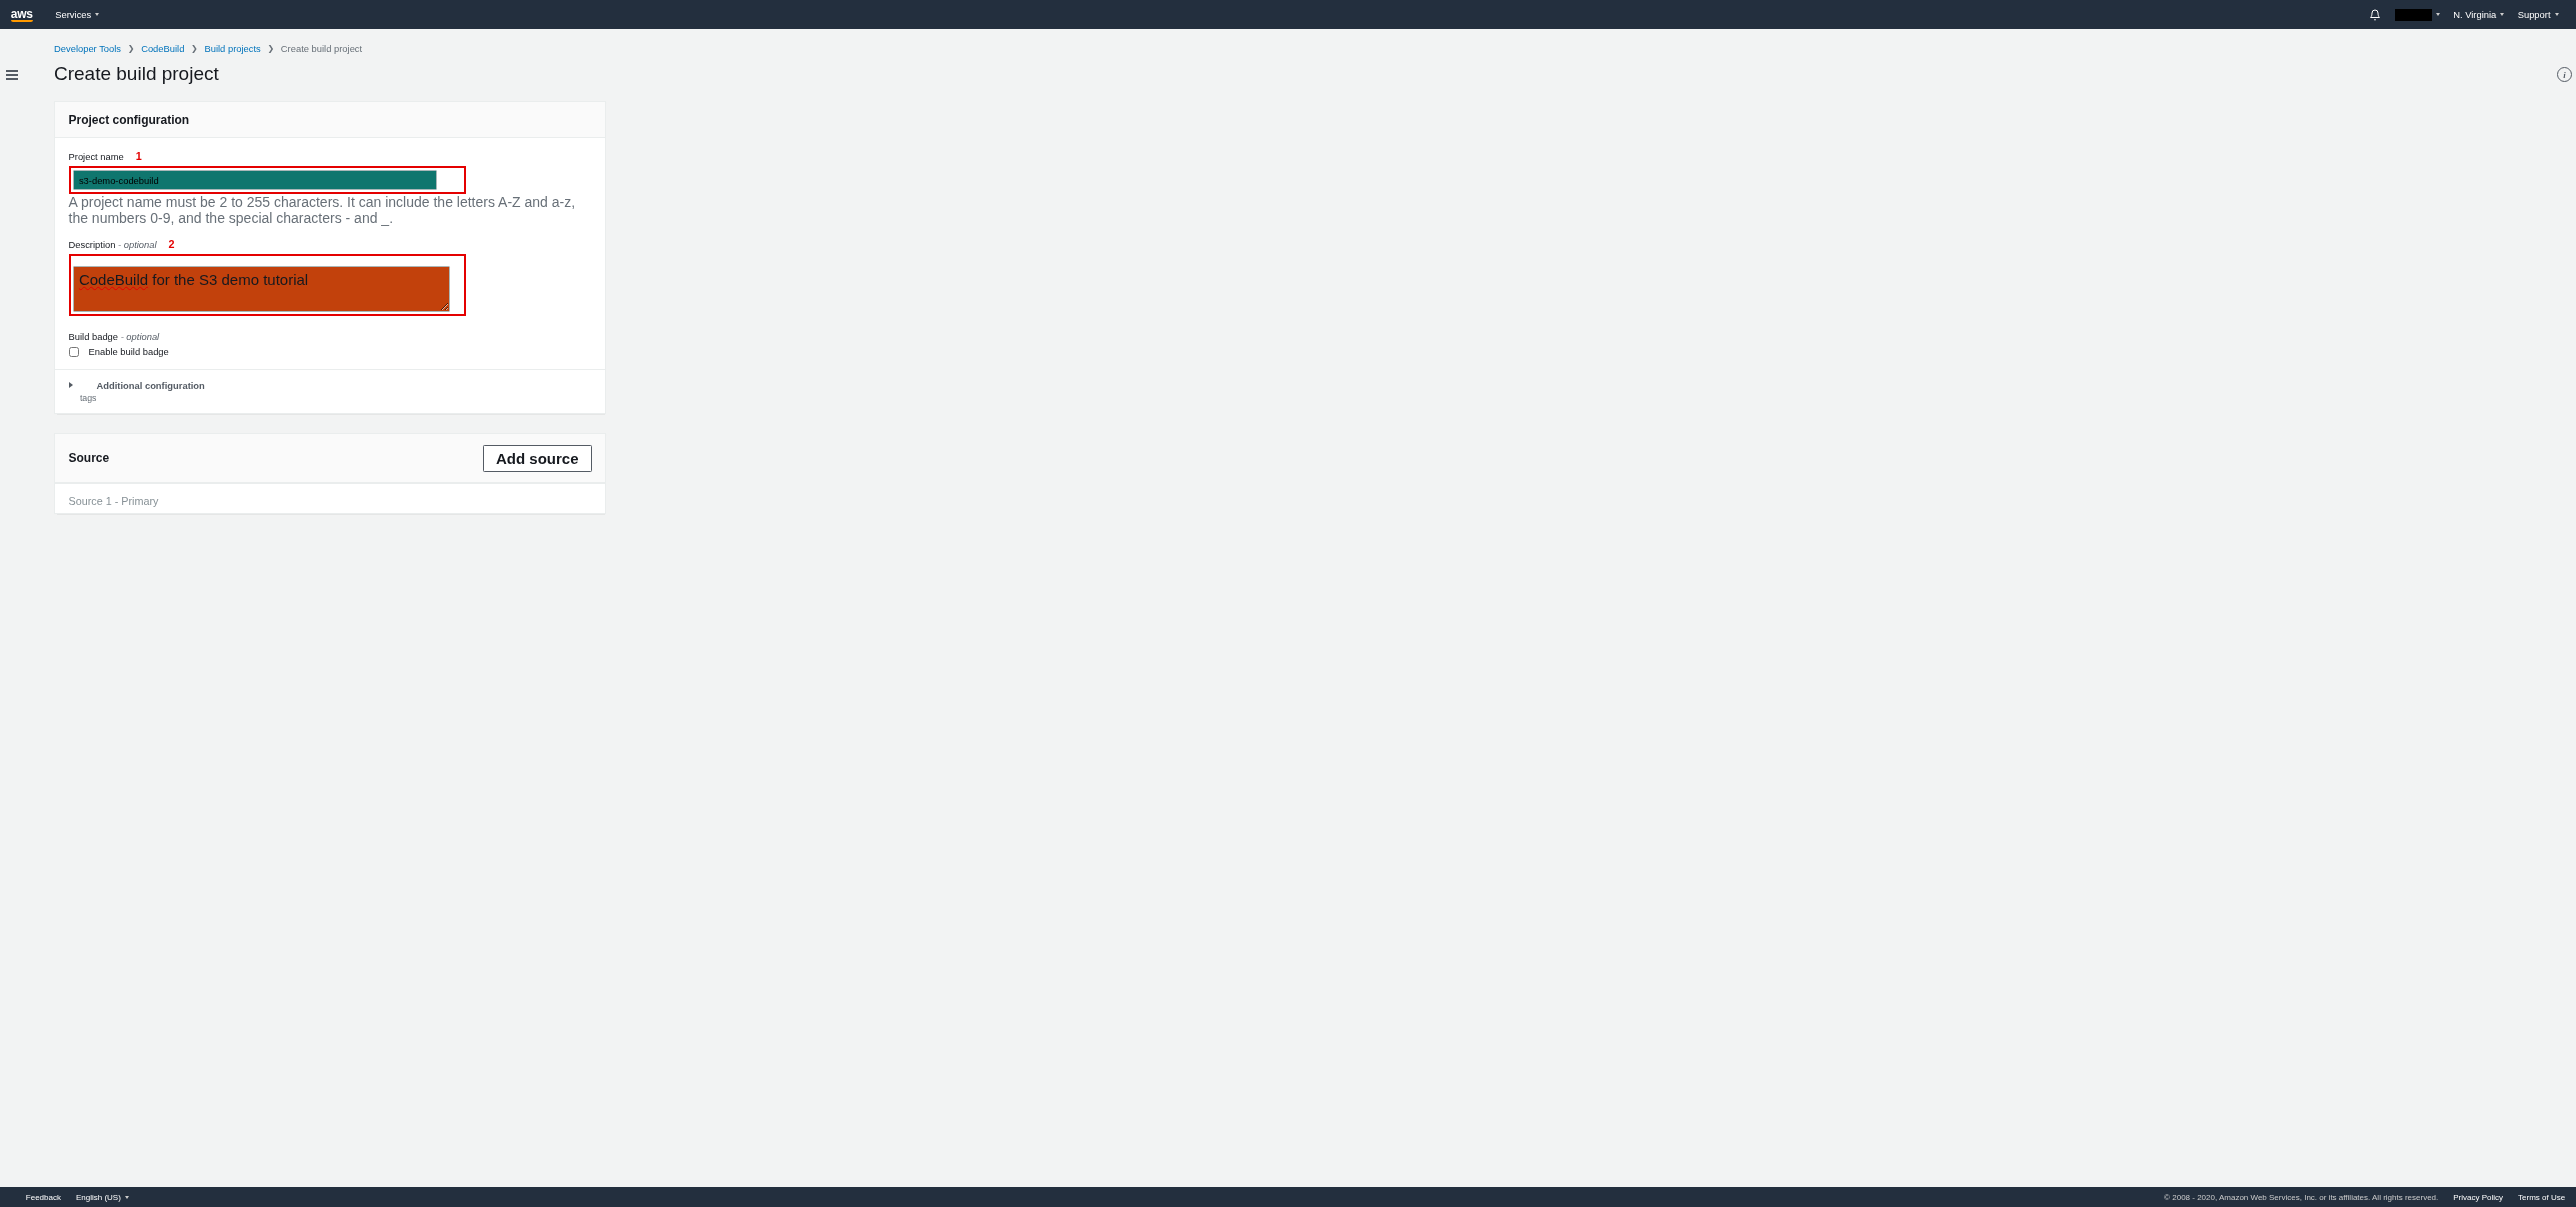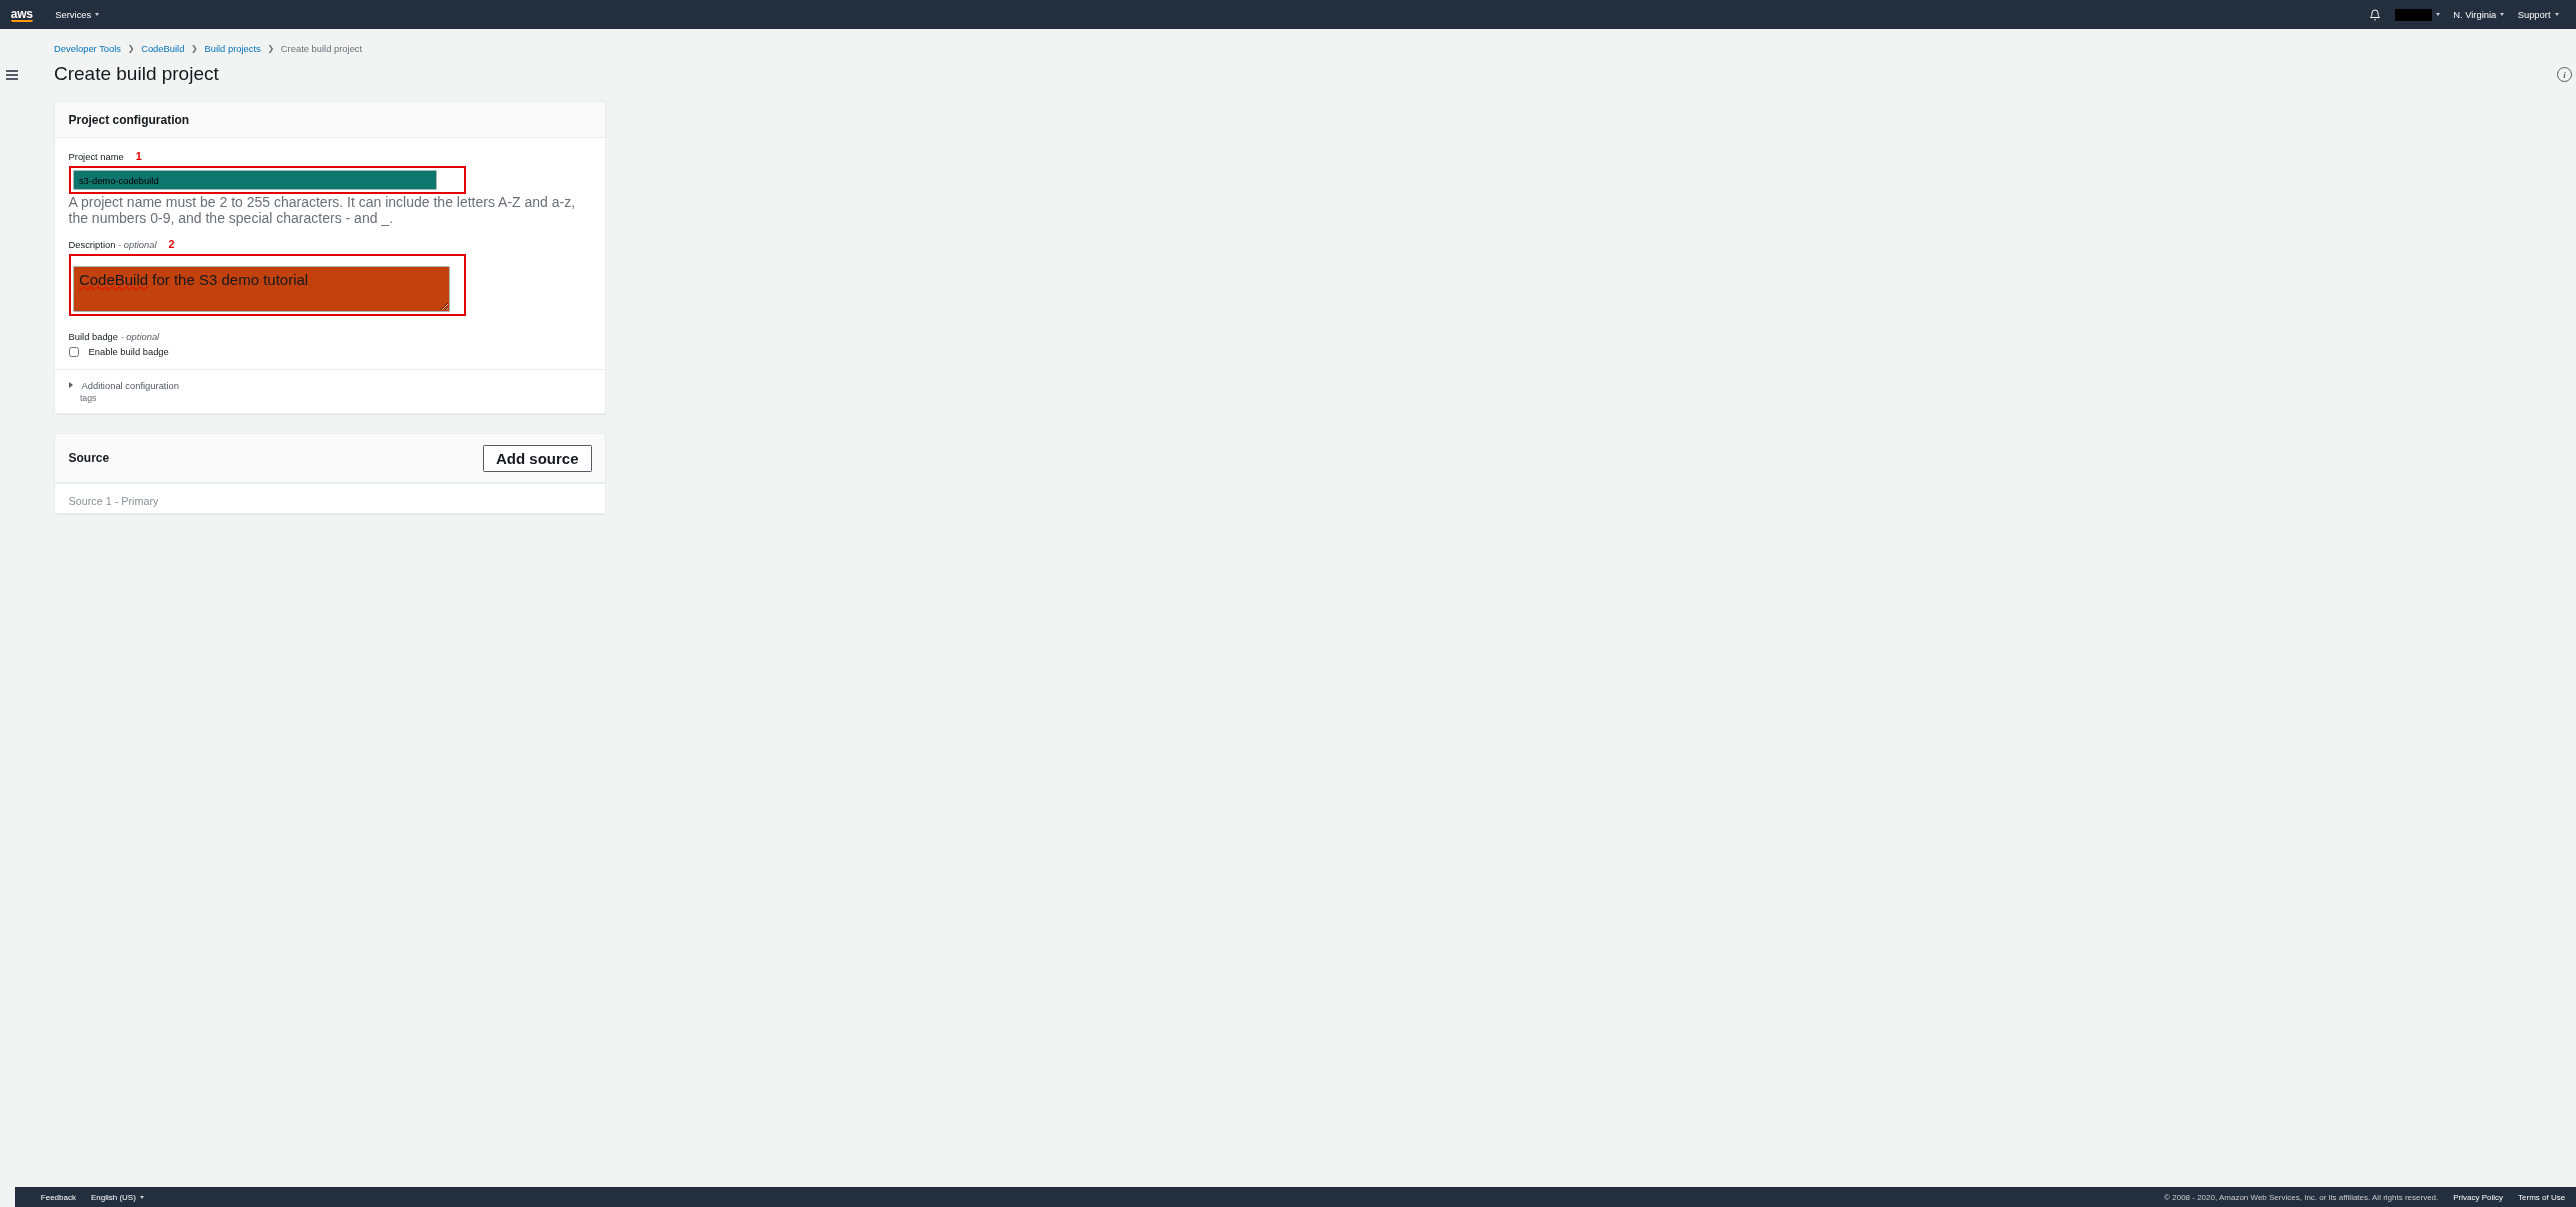--- a/index.html
+++ b/index.html
@@ -48,30 +48,30 @@
   .highlight-box { border:2px solid #e40000; padding:2px; border-radius:0; }
   input[type=text].aws-input { width:100%; max-width:364px; padding:3.4px 5.4px; border:0.7px solid #aab7b8; border-radius:1.3px; font-size:9.4px; font-family:inherit; background:#0f766e; }
   
   .annotation-num { color:#e40000; font-weight:700; font-size:10.8px; margin-left:12px; }
   .label-row { display:flex; align-items:baseline; }
   
   .checkbox-row { display:flex; align-items:center; gap:10px; margin-top:4px; }
   .checkbox-row input { width:10px; height:10px; }
   
   .expand-section { padding:9.4px 13.5px; border-top:0.7px solid #eaeded; }
-  .expand-header { display:flex; align-items:center; gap:9px; cursor:pointer; color:#545b64; font-weight:400; }
+  .expand-header { display:flex; align-items:center; gap:24px; cursor:pointer; color:#545b64; font-weight:700; }
   .expand-header .tri { width:0;height:0;border-top:3.4px solid transparent;border-bottom:3.4px solid transparent;border-left:4.7px solid #545b64; }
   .expand-sub { margin-left:11.4px; font-size:8.8px; color:#687078; margin-top:2.7px;}
   
   .btn-outline { border:0.7px solid #545b64; background:#fff; color:#16191f; padding:4px 12px; font-weight:700; font-size:15px; cursor:pointer; border-radius:1.3px;}
   
   .source-sub { padding: 10.8px 13.5px 5.4px 13.5px; color:#879196; font-size:10.8px; border-top:0.7px solid #eaeded;}
   
   
-  .footer { background:#232f3e; height:20px; display:flex; align-items:center; padding:0 10.8px; color:#fff; font-size:8px; position:fixed; bottom:0; left:15px; right:0;}
+  .footer { background:#232f3e; height:20px; display:flex; align-items:center; padding:0 10.8px; color:#fff; font-size:8px; position:fixed; bottom:0; left:0; right:0;}
   .footer a { color:#fff; text-decoration:none; margin-left:15px; cursor:pointer;}
   .footer .spacer { flex:1; }
   .footer .copy { color:#ccc; }
   
   
   .scroll-area::-webkit-scrollbar { width:9.4px; }
   .scroll-area::-webkit-scrollbar-track { background:#f2f3f3; }
   .scroll-area::-webkit-scrollbar-thumb { background:#c1c1c1; }
   
   .squiggle { text-decoration: underline wavy #e40000; text-decoration-thickness:0.7px; }

